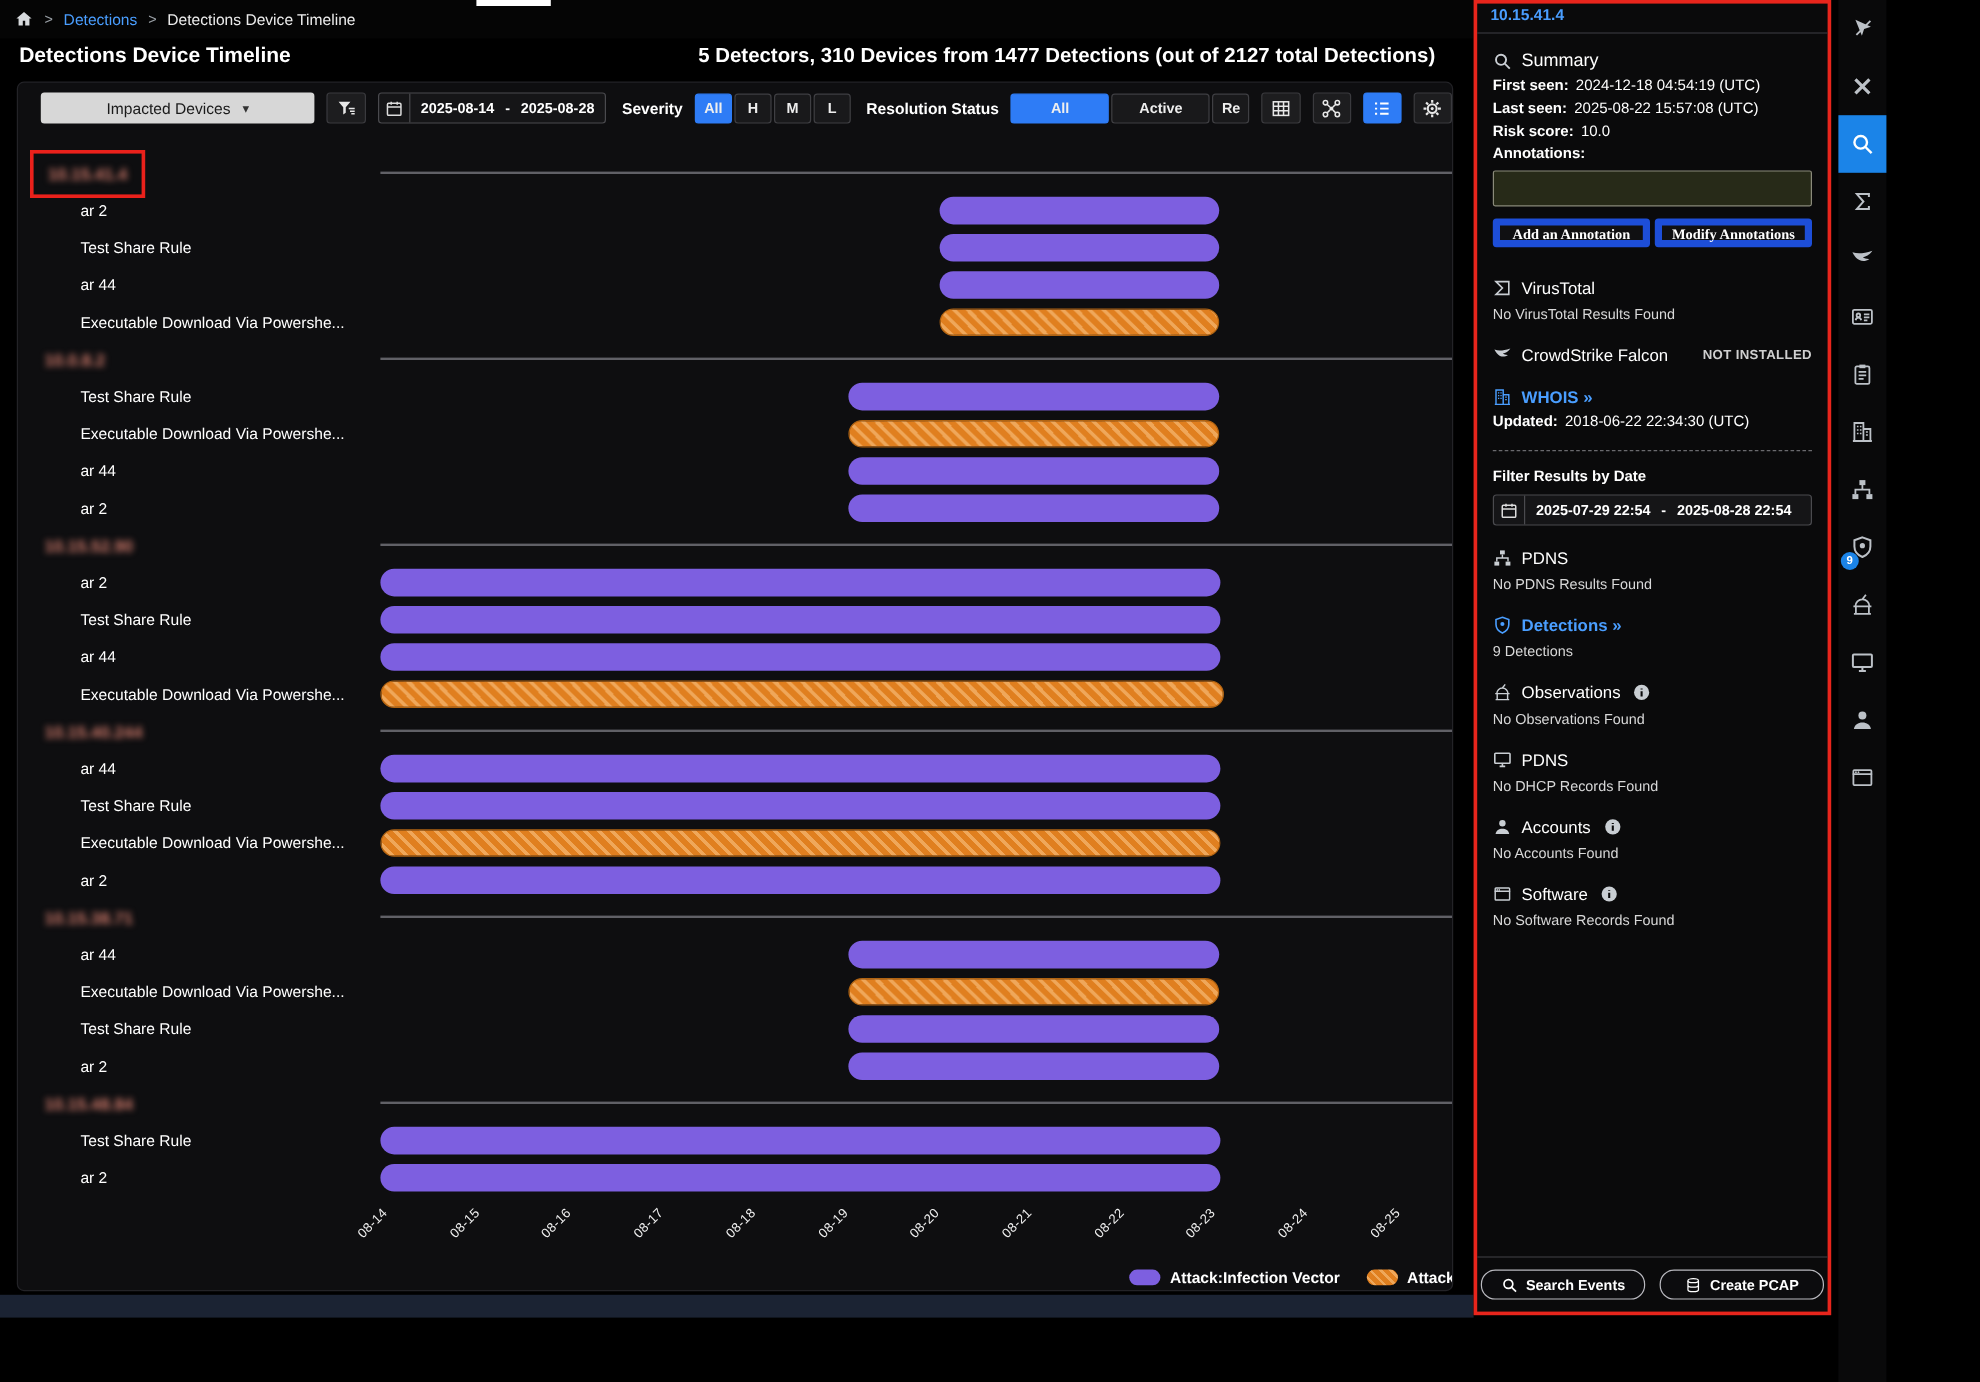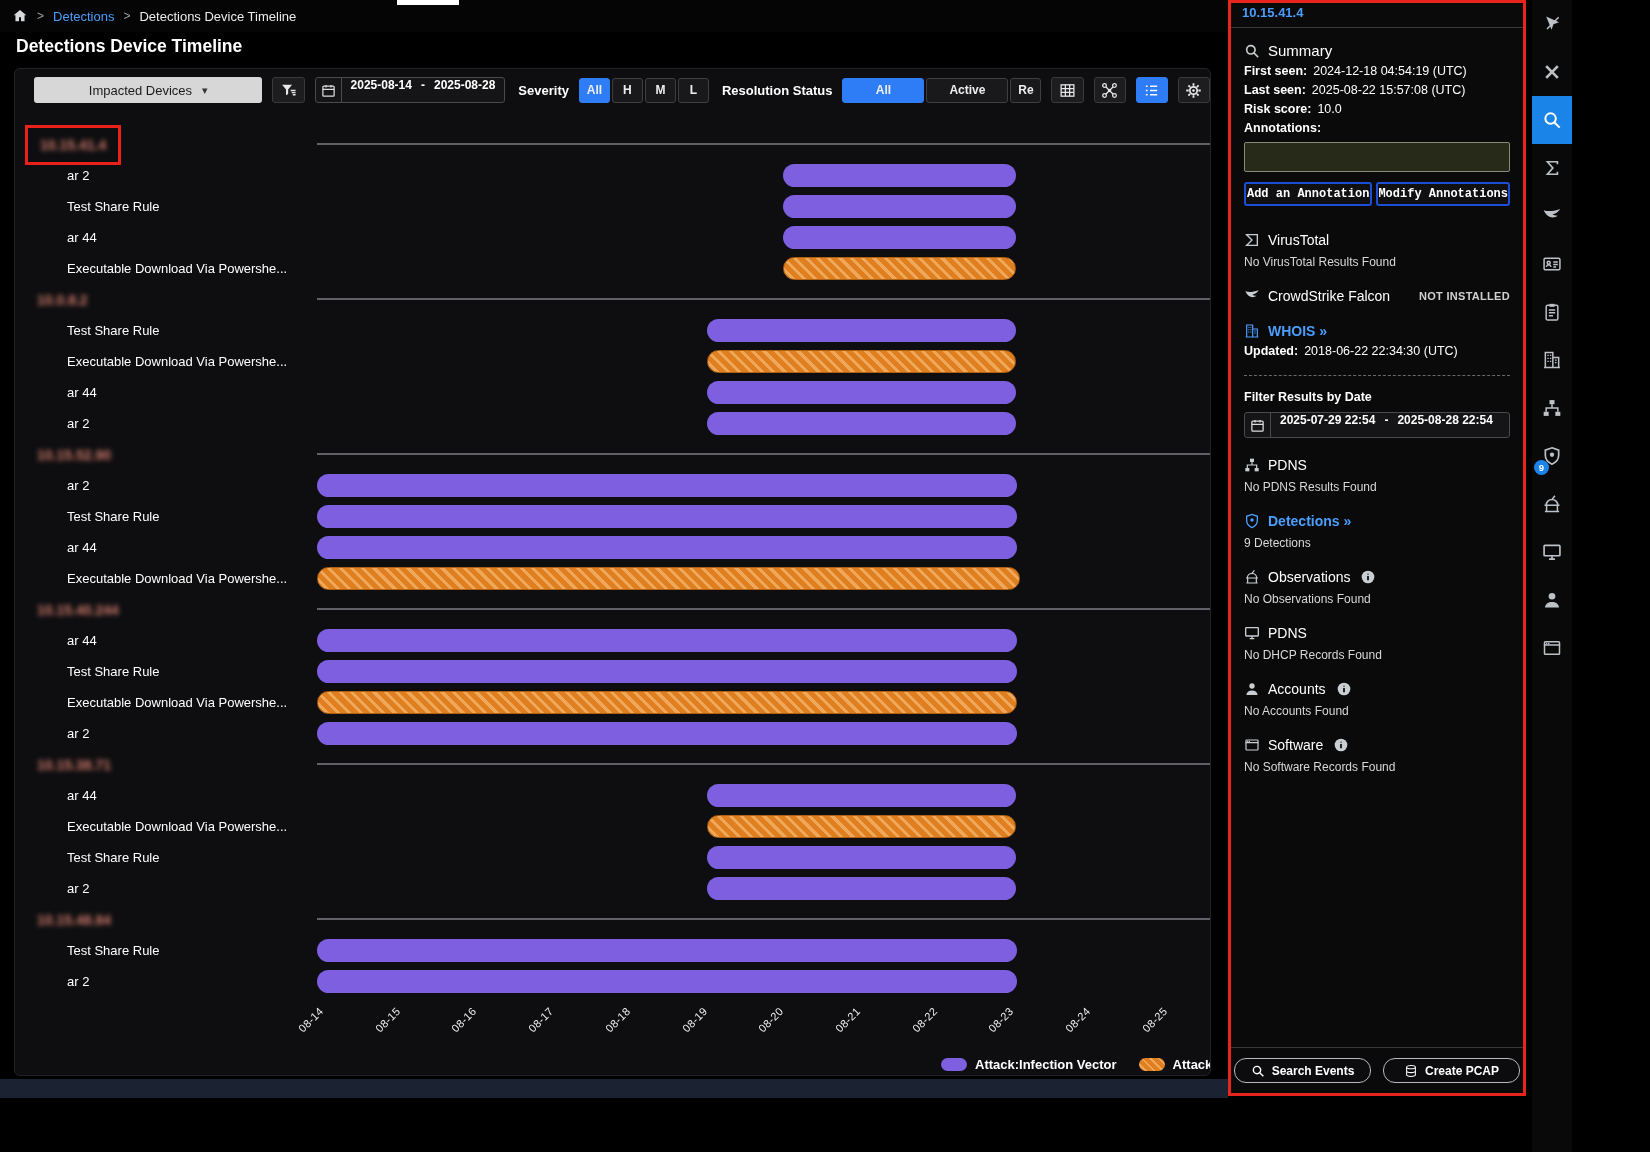--- a/index.html
+++ b/index.html
@@ -23,21 +23,21 @@
   .stats{font-size:17px;font-weight:bold}
 
   
   .chart-panel{position:absolute;left:14px;top:68px;width:1197px;height:1008px;background:#0e0e10;border:1px solid #232327;border-radius:6px;overflow:hidden}
   .toolbar{display:flex;align-items:center;height:42px;padding-left:19px;gap:10px}
   .device-filter-btn{width:235px;height:26px;background:#d7d7d7;color:#1a1a1a;border:none;border-radius:3px;font-size:13px;display:flex;align-items:center;justify-content:center;gap:10px;font-family:inherit;cursor:pointer}
   .caret{font-size:11px;color:#333}
   .icon-btn{width:33px;height:26px;background:#1d1d1f;border:1px solid #3a3a3e;border-radius:3px;color:#e8e8e8;display:flex;align-items:center;justify-content:center;cursor:pointer}
   .icon-btn .icon{width:17px;height:17px}
   .icon-btn.active{background:#2e7cf6;border-color:#2e7cf6;color:#fff}
-  .date-ctrl{display:flex;align-items:flex-start;height:26px;background:#151517;border:1px solid #4a4a4e;border-radius:3px;font-size:12px;font-weight:bold;cursor:pointer}
+  .date-ctrl{display:flex;align-items:center;height:26px;background:#151517;border:1px solid #4a4a4e;border-radius:3px;font-size:12px;font-weight:bold;cursor:pointer}
   .date-ctrl .ic{width:26px;height:100%;display:flex;align-items:center;justify-content:center;border-right:1px solid #4a4a4e;color:#ddd}
   .date-ctrl .ic .icon{width:15px;height:15px}
   .date-ctrl .dtxt{padding:0 9px;display:flex;gap:9px;white-space:nowrap}
   .tl-label{font-size:13px;font-weight:bold;margin-left:3px;white-space:nowrap}
   .btn-group{display:flex;gap:2px}
   .gbtn{height:25px;min-width:31px;padding:0 6px;background:#19191b;border:1px solid #3f3f43;color:#eee;font-size:12px;font-weight:bold;border-radius:3px;font-family:inherit;cursor:pointer;white-space:nowrap}
   .gbtn.active{background:#2e7cf6;border-color:#2e7cf6}
   .gbtn.wide{min-width:82px}
   .gbtn.clip{max-width:42px;overflow:hidden}
 
@@ -69,21 +69,21 @@
   .sec-head .icon{width:16px;height:16px;color:#c9ced3;flex:none}
   .sec-head .h{font-size:14px;color:#fff}
   .sec-head .h.lg{font-size:15px;font-weight:normal}
   .sec-head .h.link{color:#4a9eff;font-weight:bold;cursor:pointer;text-decoration:none}
   .sec-head .icon.blue{color:#4a9eff}
   .sec-empty{color:#d8d8d8;margin-top:7px;font-size:12px}
   .kv{margin-top:5px;font-size:12.5px}
   .kv b{margin-right:6px}
   .annotation-input{width:100%;height:30px;margin-top:7px;background:#272a18;border:1px solid #8a8a7a;border-radius:2px;color:#fff;padding:0 8px;font-family:inherit}
   .btn-row{display:flex;gap:4px;margin-top:10px}
-  .btn-row button{flex:1;height:24px;background:#101012;border:2px solid #1d4ed8;border-radius:3px;color:#fff;font-size:12px;font-weight:bold;font-family:Liberation Mono, monospace;cursor:pointer;white-space:nowrap}
+  .btn-row button{flex:1;height:24px;background:#101012;border:6px solid #1d4ed8;border-radius:3px;color:#fff;font-size:12px;font-weight:bold;font-family:Liberation Serif, serif;cursor:pointer;white-space:nowrap}
   .ni{margin-left:auto;font-size:11px;font-weight:bold;color:#d0d0d0;letter-spacing:.3px}
   .dashed-div{border:none;border-top:1px dashed #6a6a6e;margin-top:17px}
   .filter-head{font-weight:bold;font-size:12.5px;margin-top:14px}
   .panel-date{margin-top:8px;width:100%}
   .info-ic{width:14px;height:14px;color:#cfd4d9;margin-left:2px;cursor:pointer}
   .panel-footer{display:flex;gap:12px;padding:10px 3px;border-top:1px solid #3a3a3e}
   .panel-footer button{flex:1;height:25px;border-radius:12px;background:#0c0c0e;border:1px solid #b9b9bf;color:#fff;font-size:12px;font-weight:bold;display:flex;align-items:center;justify-content:center;gap:7px;font-family:inherit;cursor:pointer}
   .panel-footer .icon{width:14px;height:14px}
 
   
@@ -106,20 +106,21 @@
       </span>
     <span class="crumb-sep">&gt;</span>
     <a class="crumb link">Detections</a>
     <span class="crumb-sep">&gt;</span>
     <span class="crumb current">Detections Device Timeline</span>
   </div>
   <div class="tab-artifact"></div>
 
   <div class="header-row">
     <h1>Detections Device Timeline</h1>
+    <div class="stats">5 Detectors, 310 Devices from 1477 Detections (out of 2127 total Detections)</div>
   </div>
 
   <div class="chart-panel">
     <div class="toolbar">
       <button class="device-filter-btn">
         <span>Impacted Devices</span>
         <span class="caret">▾</span>
       </button>
       <button class="icon-btn">
         <span class="icon">

